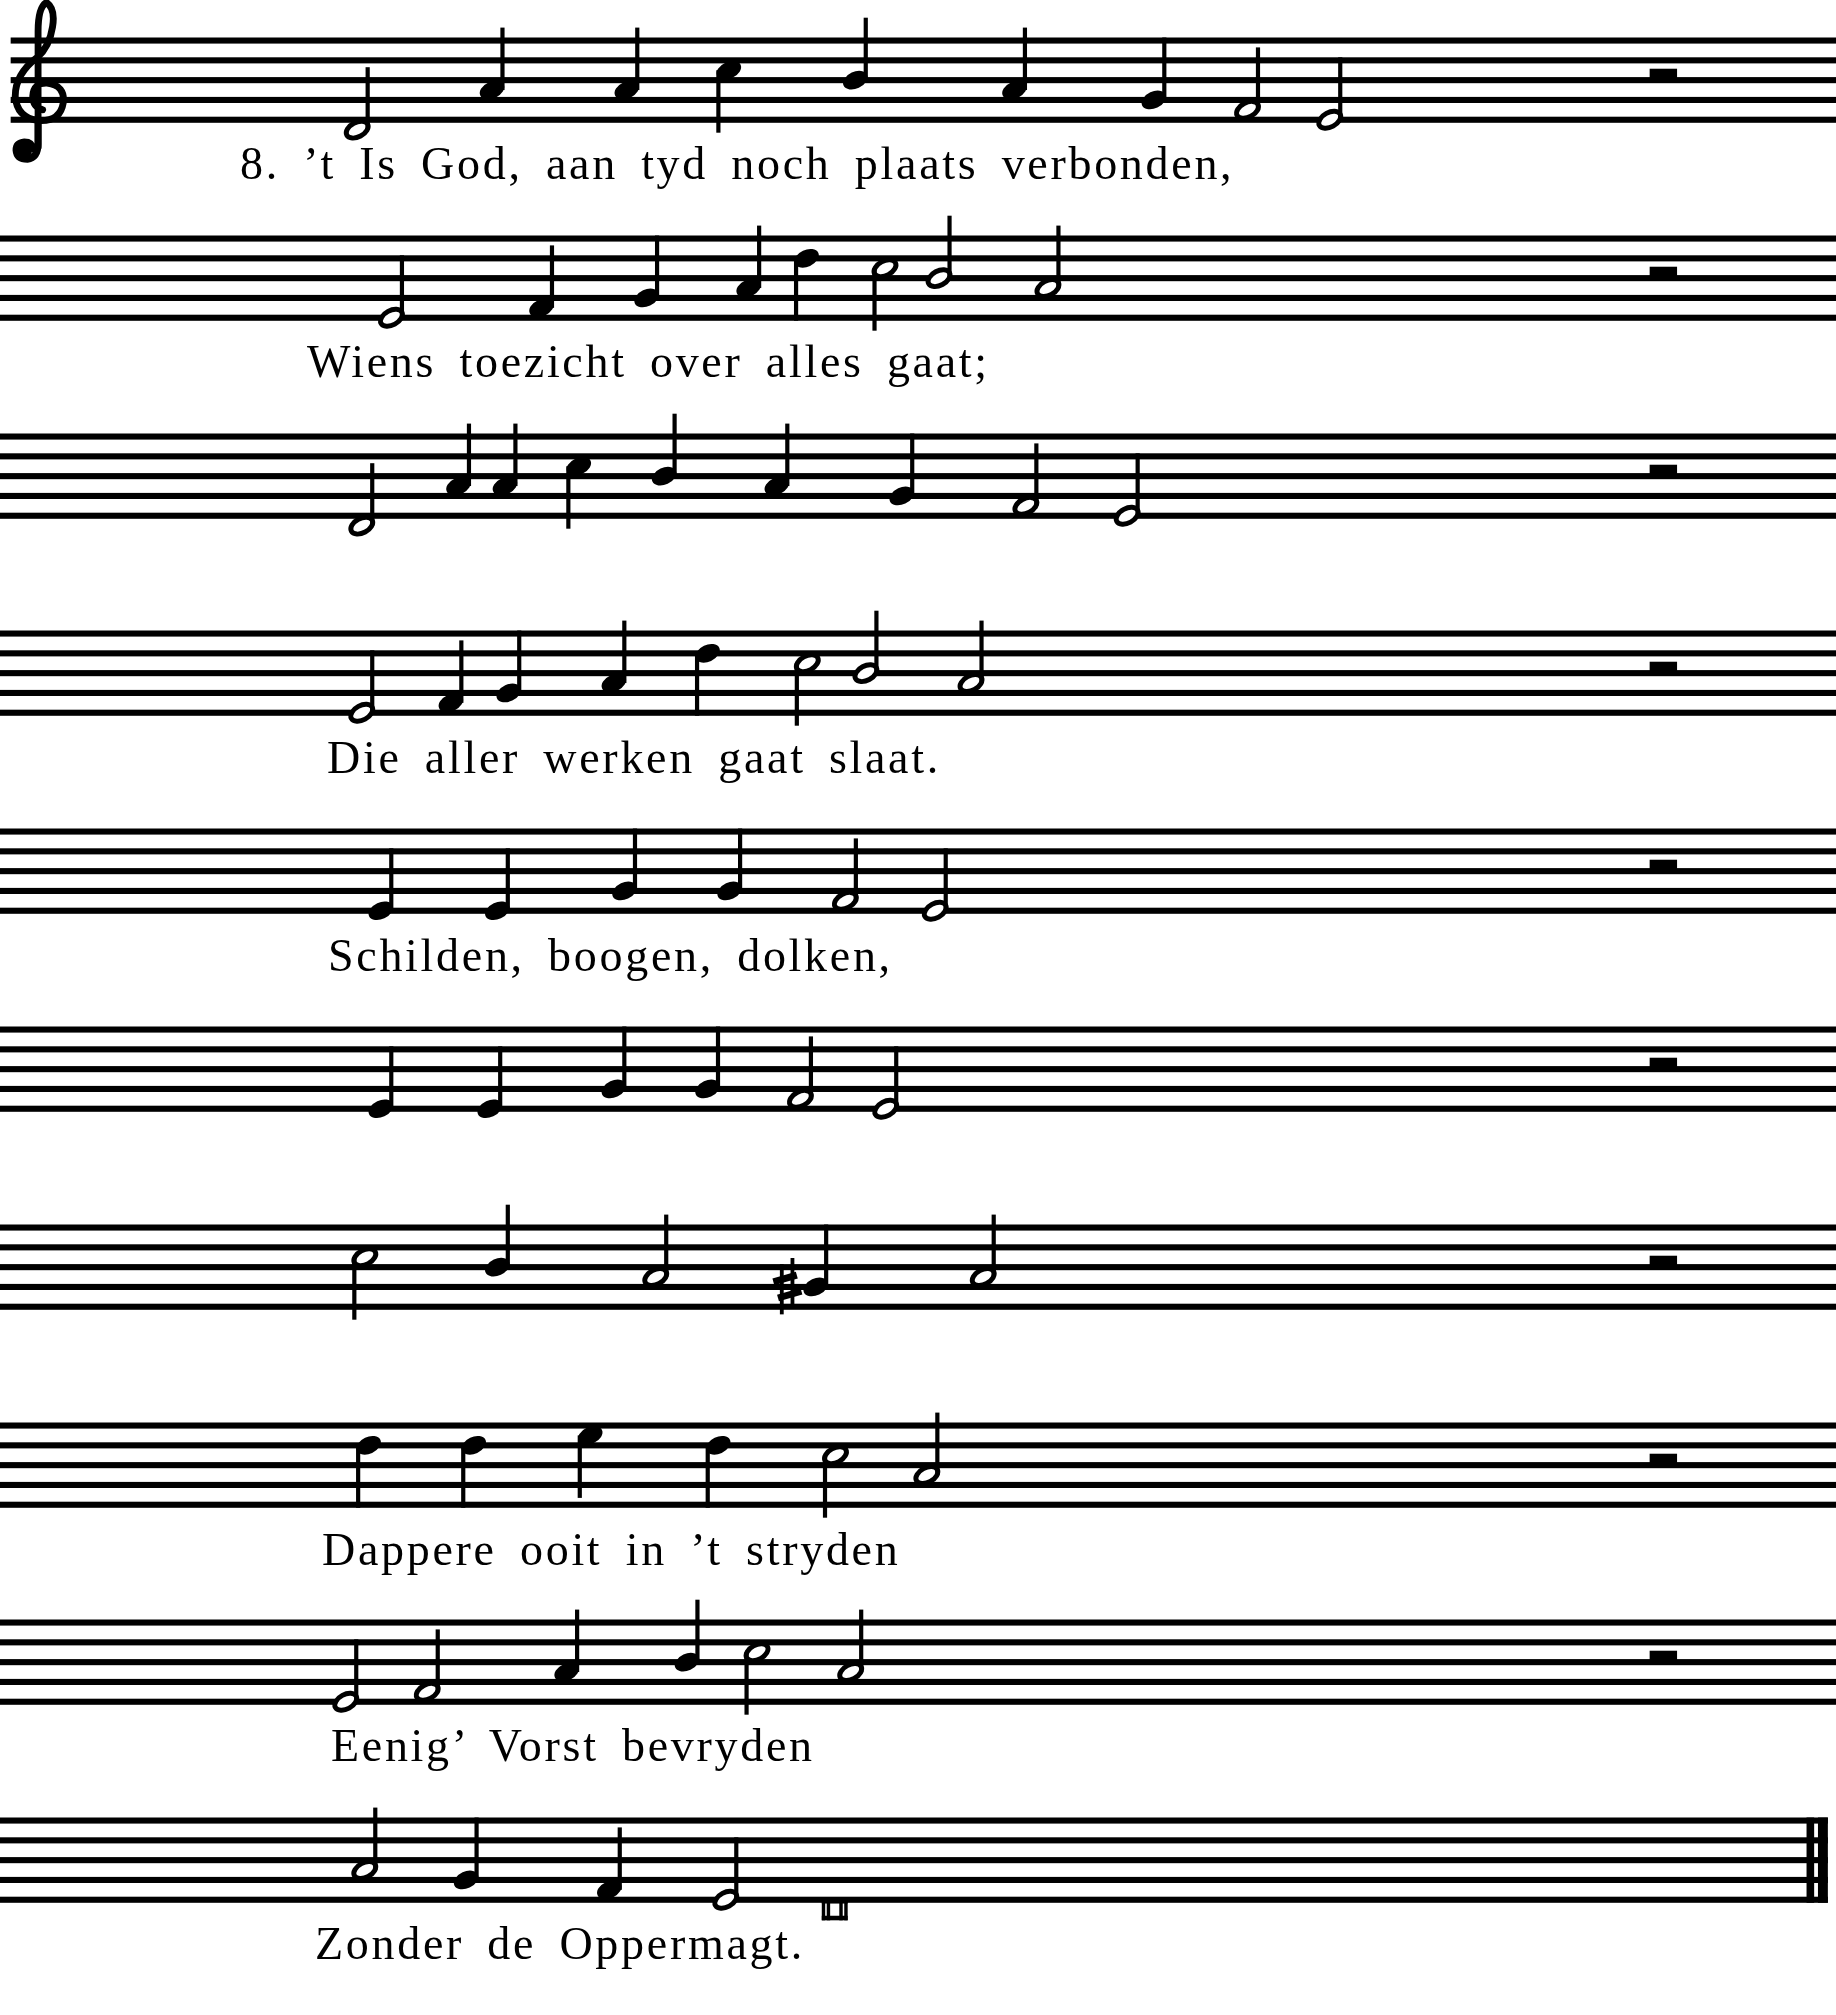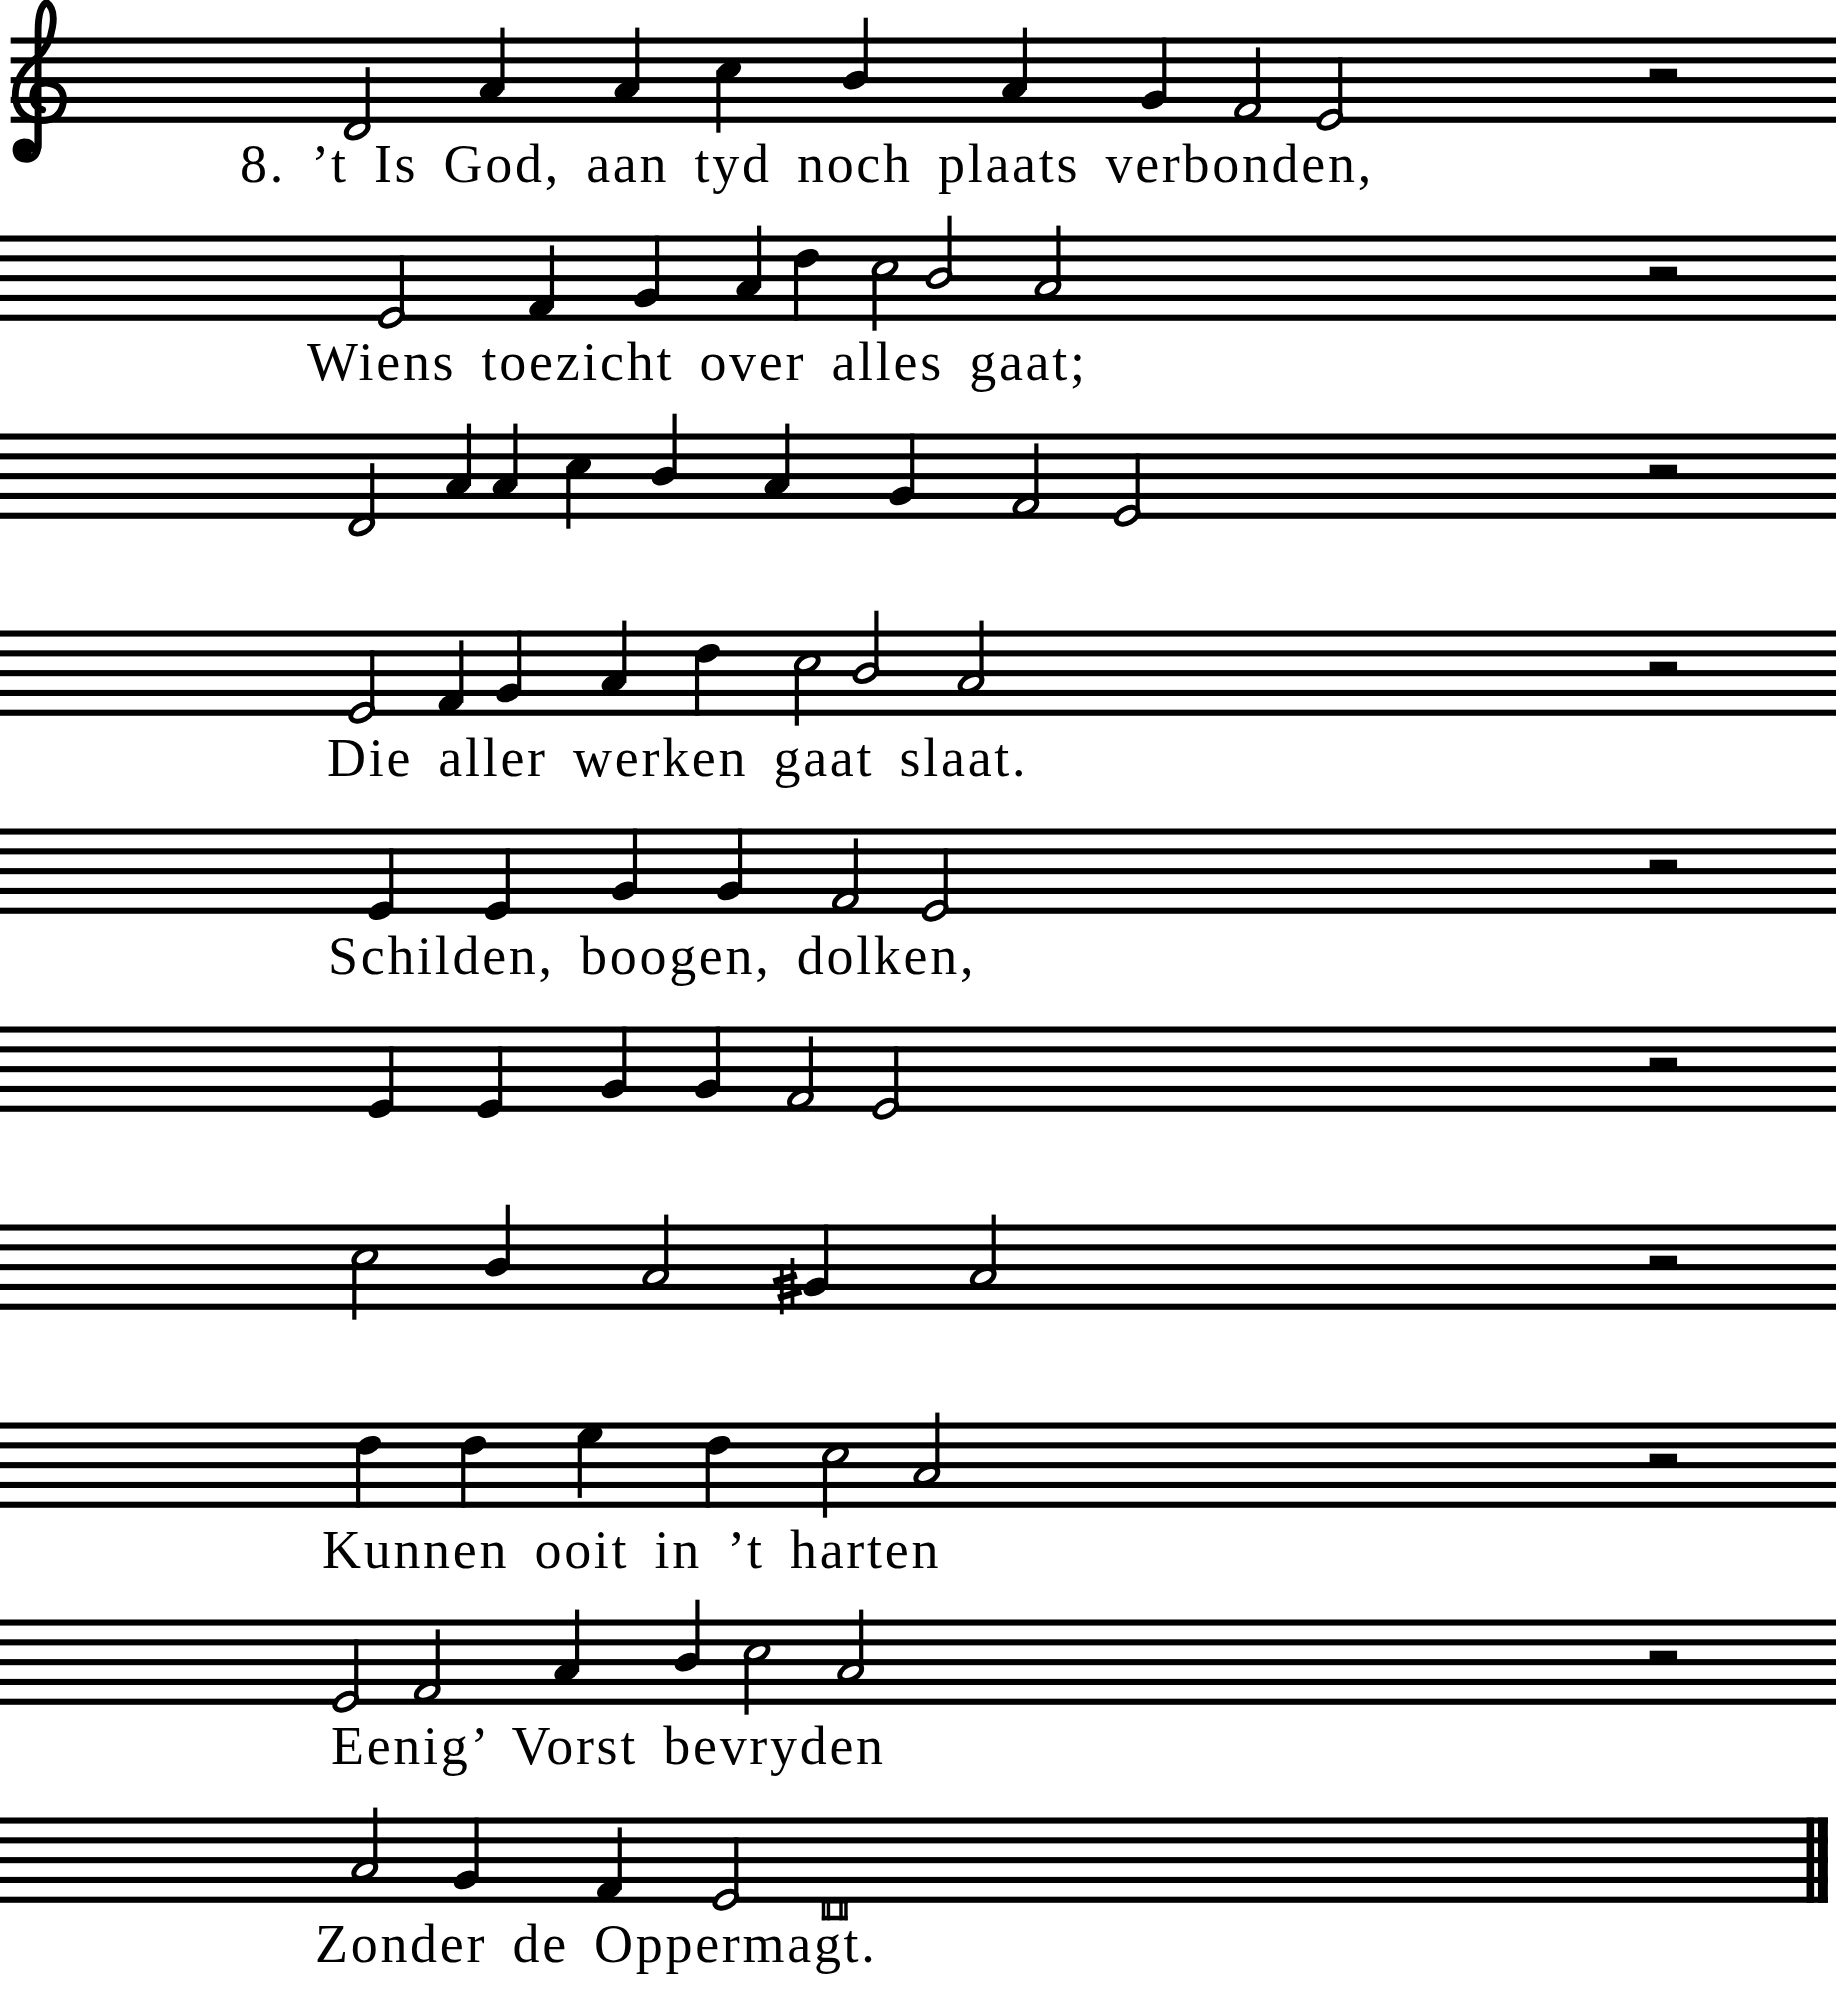--- a/index.html
+++ b/index.html
@@ -1,20 +1,20 @@
 <!DOCTYPE html>
 <html style="font-size:12.2px"><head>
 <meta charset="utf-8">
 <style>
   html,body{margin:0;padding:0;background:#ffffff;}
   .page{position:relative;width:1837px;height:2015px;background:#ffffff;overflow:hidden;}
   .staff-svg{position:absolute;left:0;overflow:visible;}
   .lyric{position:absolute;white-space:nowrap;color:#000;
          font-family:"Liberation Serif","DejaVu Serif",serif;
-         font-size:54px;line-height:56px;letter-spacing:2.7px;word-spacing:9.1px;}
+         font-size:46px;line-height:56px;letter-spacing:2.7px;word-spacing:9.1px;}
 </style>
 </head>
 <body>
 
 <main class="page" id="page" style="width: 1837px; height: 2015px;">
     <svg class="staff-svg" width="1837" height="200" style="top: -13px;" viewBox="0 0 2412 262">
       <rect x="14" y="66" width="2398" height="8" fill="#000000"></rect>
       <rect x="14" y="92" width="2398" height="8" fill="#000000"></rect>
       <rect x="14" y="118" width="2398" height="8" fill="#000000"></rect>
       <rect x="14" y="144" width="2398" height="8" fill="#000000"></rect>
@@ -313,21 +313,21 @@
       <g>
         <ellipse cx="1097" cy="109" rx="15.5" ry="9.5" fill="#ffffff" stroke="#000000" stroke-width="6.5" transform="rotate(-28 1097 109)"></ellipse>
         <rect x="1080.5" y="109" width="5.5" height="82" fill="#000000"></rect>
       </g>
       <g>
         <ellipse cx="1217" cy="135" rx="15.5" ry="9.5" fill="#ffffff" stroke="#000000" stroke-width="6.5" transform="rotate(-28 1217 135)"></ellipse>
         <rect x="1228" y="53" width="5.5" height="82" fill="#000000"></rect>
       </g>
       <rect x="2166" y="107" width="36" height="15" fill="#000000"></rect>
     </svg>
-    <div class="lyric" style="left: 322px; top: 1522px;">Kunnen ooit in ’t harten</div>
+    <div class="lyric" style="left: 322px; top: 1522px;">Dappere ooit in ’t stryden</div>
     <svg class="staff-svg" width="1837" height="200" style="top: 1569px;" viewBox="0 0 2412 262">
       <rect x="0" y="66" width="2412" height="8" fill="#000000"></rect>
       <rect x="0" y="92" width="2412" height="8" fill="#000000"></rect>
       <rect x="0" y="118" width="2412" height="8" fill="#000000"></rect>
       <rect x="0" y="144" width="2412" height="8" fill="#000000"></rect>
       <rect x="0" y="170" width="2412" height="8" fill="#000000"></rect>
       <g>
         <ellipse cx="454" cy="174" rx="15.5" ry="9.5" fill="#ffffff" stroke="#000000" stroke-width="6.5" transform="rotate(-28 454 174)"></ellipse>
         <rect x="465" y="92" width="5.5" height="82" fill="#000000"></rect>
       </g>

